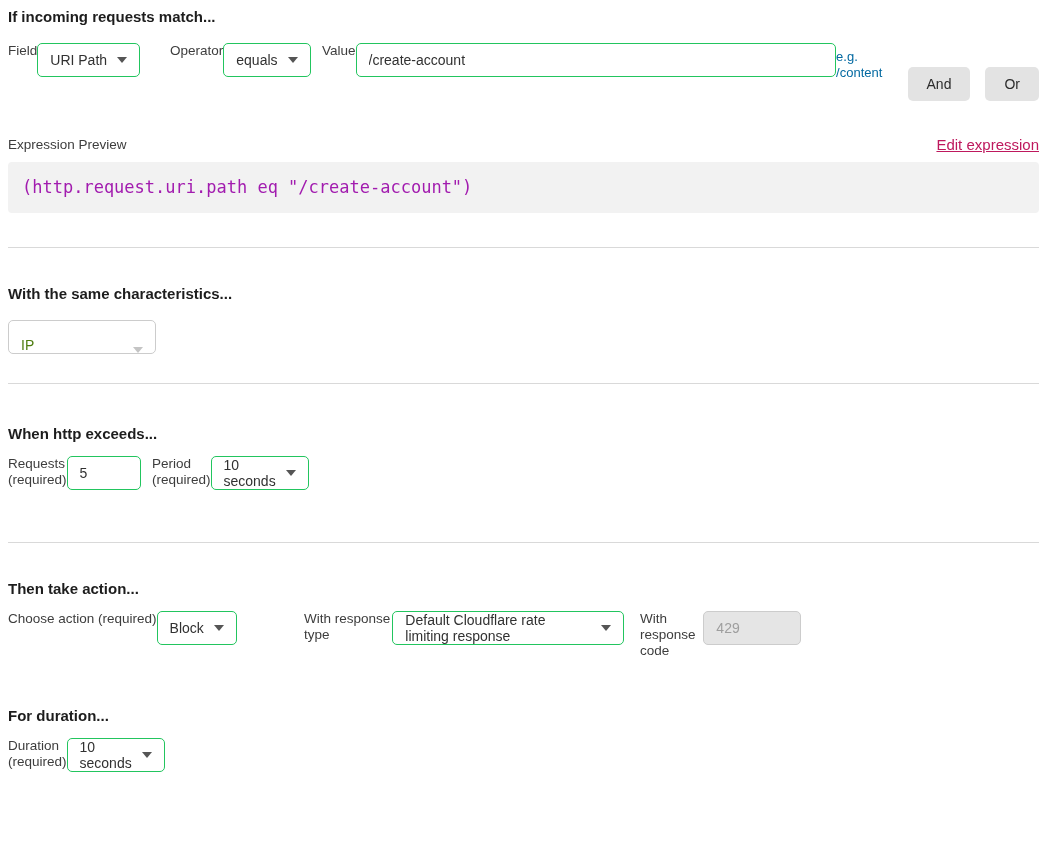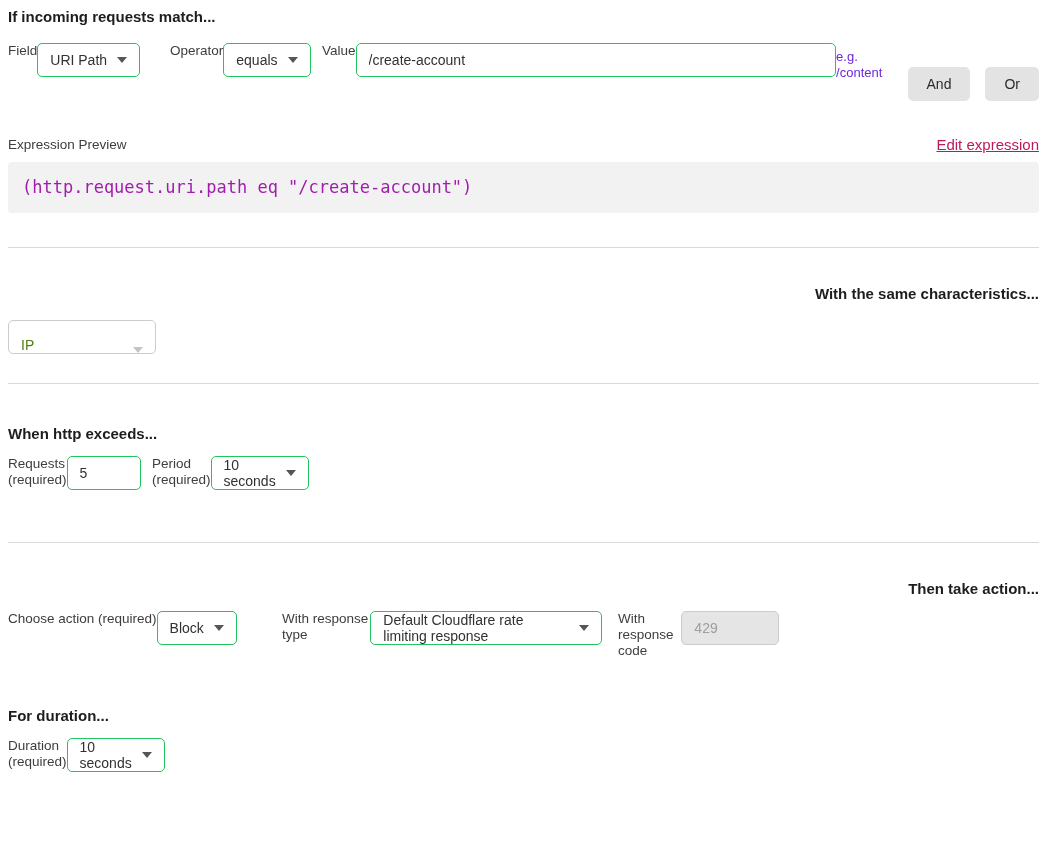--- a/index.html
+++ b/index.html
@@ -47,21 +47,21 @@
     margin-left: 10px; flex: 0 0 auto;
   }
   .select.disabled { border-color: #cccccc; color: #4d7c0f; cursor: default; align-items: flex-end; }
   .select.disabled .caret { border-top-color: #c4c4c4; }
 
   input.text-input { display: block; width: 100%; outline: none; }
   input.text-input.disabled {
     background: #e5e5e5; border-color: #cccccc; color: #9e9e9e;
   }
 
-  .helper-text { font-size: 13px; color: #6d28d9; margin-top: 6px; line-height: 16px; }
+  .helper-text { font-size: 13px; color: #0369a1; margin-top: 6px; line-height: 16px; }
 
   .logic-btns { display: flex; margin-top: 24px; margin-left: 12px; }
   .btn {
     height: 34px; padding: 0 19px;
     background: #e3e3e3; border: none; border-radius: 5px;
     font-size: 14px; color: #2b2b2b;
     font-family: "Liberation Sans", sans-serif;
     cursor: pointer;
   }
   .btn + .btn { margin-left: 15px; }
@@ -85,34 +85,34 @@
     font-family: "DejaVu Sans Mono", monospace;
     font-size: 17px; color: #a21caf; line-height: 19px;
     white-space: pre;
   }
 
   .divider { border: none; border-top: 1px solid #d9d9d9; height: 0; }
   .divider-1 { margin-top: 34px; }
   .divider-2 { margin-top: 29px; }
   .divider-3 { margin-top: 46px; }
 
-  .mt-heading-lg { margin-top: 37px; text-align: right; }
+  .mt-heading-lg { margin-top: 37px; }
   .mt-heading-xl { margin-top: 41px; }
   .mt-control { margin-top: 17px; }
   .mt-labels { margin-top: 13px; }
 
   
   .w-field { width: 149px; }
   .w-operator { width: 140px; margin-left: 13px; }
   .w-value { flex: 1 1 auto; margin-left: 12px; }
   .w-ip { width: 148px; }
   .w-requests { width: 133px; }
   .w-period { width: 148px; margin-left: 11px; }
   .w-action { width: 266px; }
-  .w-response-type { width: 320px; margin-left: 8px; }
+  .w-response-type { width: 320px; margin-left: 30px; }
   .w-response-code { width: 161px; margin-left: 16px; }
   .w-duration { width: 148px; }
 </style>
 </head>
 <body>
 
 <div class="page">
 
   <div class="section-heading">If incoming requests match...</div>
 

